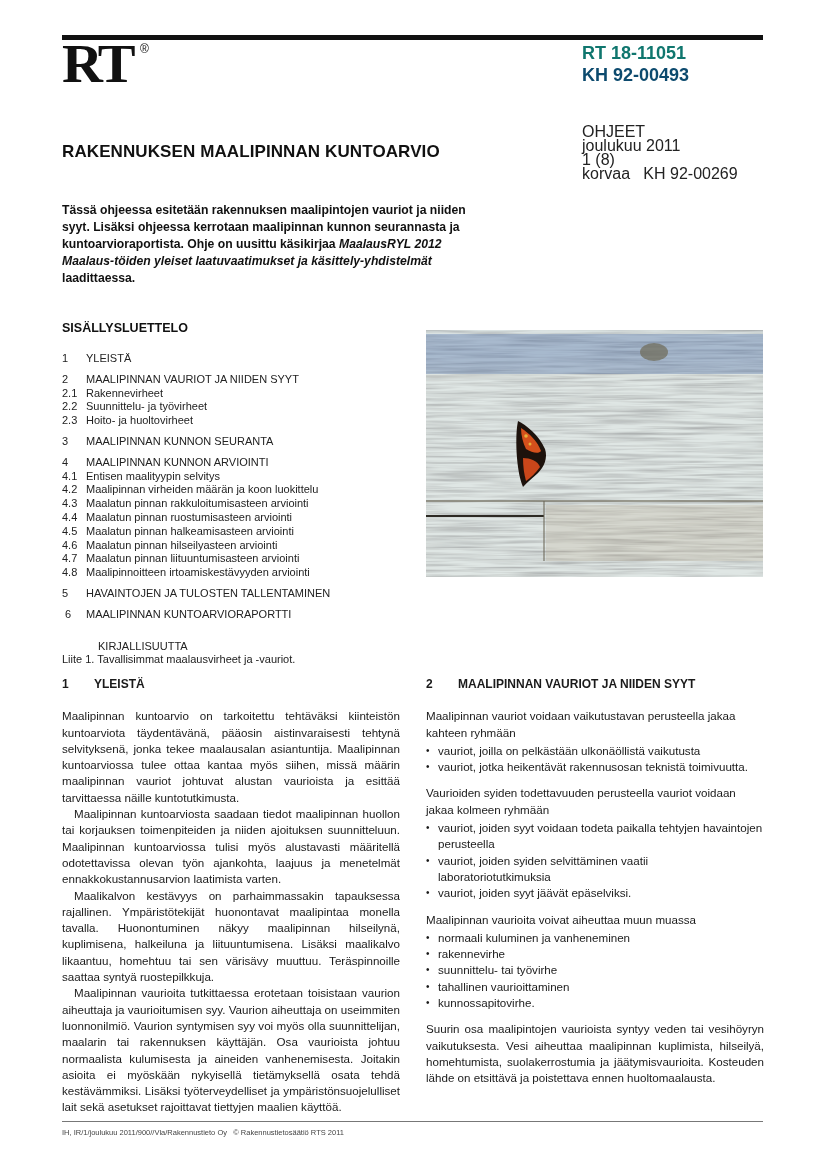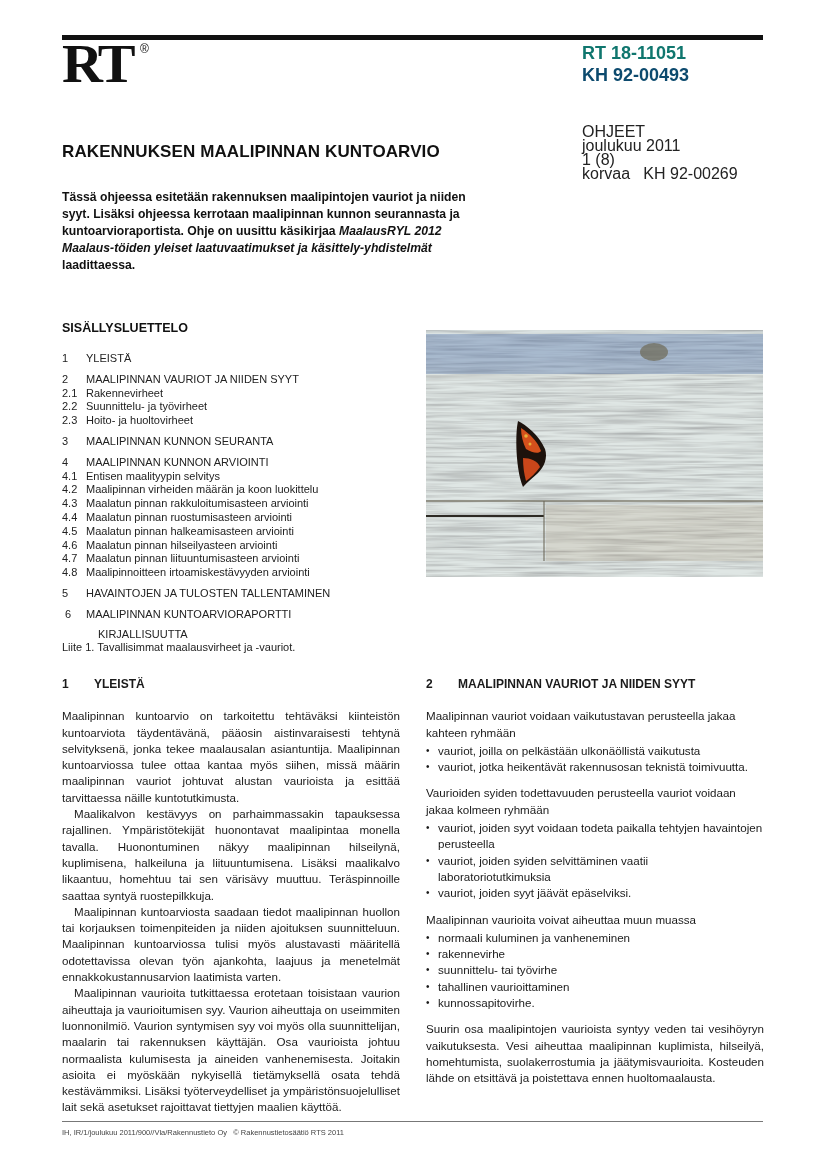--- a/index.html
+++ b/index.html
@@ -10,29 +10,29 @@
   .logo { position: absolute; left: 62px; top: 40px; font-family: "Liberation Serif", serif; font-weight: bold; font-size: 54px; line-height: 48px; letter-spacing: -3px; color: #111; transform: scaleX(1.05); transform-origin: left; }
   .logo-reg { position: absolute; left: 140px; top: 42px; font-size: 12px; font-family: "Liberation Sans", sans-serif; color: #111; }
 
   .doc-codes { position: absolute; left: 582px; top: 42px; }
   .code-rt { font-weight: bold; font-size: 18px; color: #0f766e; line-height: 22px; }
   .code-kh { font-weight: bold; font-size: 18px; color: #0c4a6e; line-height: 22px; }
 
   .meta { position: absolute; left: 582px; top: 125px; font-size: 16px; line-height: 14px; color: #222; }
 
   .main-title { position: absolute; left: 62px; top: 142px; font-weight: bold; font-size: 17px; color: #111; letter-spacing: 0.1px; }
-  .lead { position: absolute; left: 62px; top: 189px; width: 420px; font-weight: bold; font-size: 12.2px; line-height: 17px; color: #111; }
+  .lead { position: absolute; left: 62px; top: 202px; width: 420px; font-weight: bold; font-size: 12.2px; line-height: 17px; color: #111; }
   .lead em { font-style: italic; }
 
   .toc-title { position: absolute; left: 62px; top: 321px; font-weight: bold; font-size: 12.5px; color: #111; }
   .toc { position: absolute; left: 62px; top: 352px; width: 330px; font-size: 11px; line-height: 13.8px; color: #222; }
   .toc-row { display: flex; }
   .toc-row .num { width: 24px; flex: none; }
   .toc-row.gap { margin-top: 7px; }
-  .toc-plain { margin-top: 6px; padding-left: 36px; }
+  .toc-plain { margin-top: 18px; padding-left: 36px; }
 
   .photo { position: absolute; left: 426px; top: 330px; width: 337px; height: 247px; overflow: hidden; }
 
   .col { position: absolute; width: 338px; font-size: 11.6px; line-height: 16.3px; color: #1a1a1a; }
   .col-left { left: 62px; top: 676px; }
   .col-right { left: 426px; top: 676px; }
   .h2 { display: flex; font-weight: bold; font-size: 12px; margin-bottom: 16px; }
   .h2 .num { width: 32px; flex: none; }
   .p { text-align: justify; }
   .p.indent { text-indent: 12px; }
@@ -174,22 +174,22 @@
     </g>
   </svg>
 </div>
 
 <div class="col col-left">
   <div class="h2">
       <span class="num">1</span>
       <span>YLEISTÄ</span>
     </div>
   <p class="p">Maalipinnan kuntoarvio on tarkoitettu tehtäväksi kiinteistön kuntoarviota täydentävänä, pääosin aistinvaraisesti tehtynä selvityksenä, jonka tekee maalausalan asiantuntija. Maalipinnan kuntoarviossa tulee ottaa kantaa myös siihen, missä määrin maalipinnan vauriot johtuvat alustan vaurioista ja esittää tarvittaessa näille kuntotutkimusta.</p>
+  <p class="p indent">Maalipinnan kuntoarviosta saadaan tiedot maalipinnan huollon tai korjauksen toimenpiteiden ja niiden ajoituksen suunnitteluun. Maalipinnan kuntoarviossa tulisi myös alustavasti määritellä odotettavissa olevan työn ajankohta, laajuus ja menetelmät ennakkokustannusarvion laatimista varten.</p>
   <p class="p indent">Maalikalvon kestävyys on parhaimmassakin tapauksessa rajallinen. Ympäristötekijät huonontavat maalipintaa monella tavalla. Huonontuminen näkyy maalipinnan hilseilynä, kuplimisena, halkeiluna ja liituuntumisena. Lisäksi maalikalvo likaantuu, homehtuu tai sen värisävy muuttuu. Teräspinnoille saattaa syntyä ruostepilkkuja.</p>
-  <p class="p indent">Maalipinnan kuntoarviosta saadaan tiedot maalipinnan huollon tai korjauksen toimenpiteiden ja niiden ajoituksen suunnitteluun. Maalipinnan kuntoarviossa tulisi myös alustavasti määritellä odotettavissa olevan työn ajankohta, laajuus ja menetelmät ennakkokustannusarvion laatimista varten.</p>
   <p class="p indent">Maalipinnan vaurioita tutkittaessa erotetaan toisistaan vaurion aiheuttaja ja vaurioitumisen syy. Vaurion aiheuttaja on useimmiten luonnonilmiö. Vaurion syntymisen syy voi myös olla suunnittelijan, maalarin tai rakennuksen käyttäjän. Osa vaurioista johtuu normaalista kulumisesta ja aineiden vanhenemisesta. Joitakin asioita ei myöskään nykyisellä tietämyksellä osata tehdä kestävämmiksi. Lisäksi työterveydelliset ja ympäristönsuojelulliset lait sekä asetukset rajoittavat tiettyjen maalien käyttöä.</p>
 </div>
 
 <div class="col col-right">
   <div class="h2">
       <span class="num">2</span>
       <span>MAALIPINNAN VAURIOT JA NIIDEN SYYT</span>
     </div>
   <p class="p-r">Maalipinnan vauriot voidaan vaikutustavan perusteella jakaa kahteen ryhmään</p>
   <ul class="bul">

